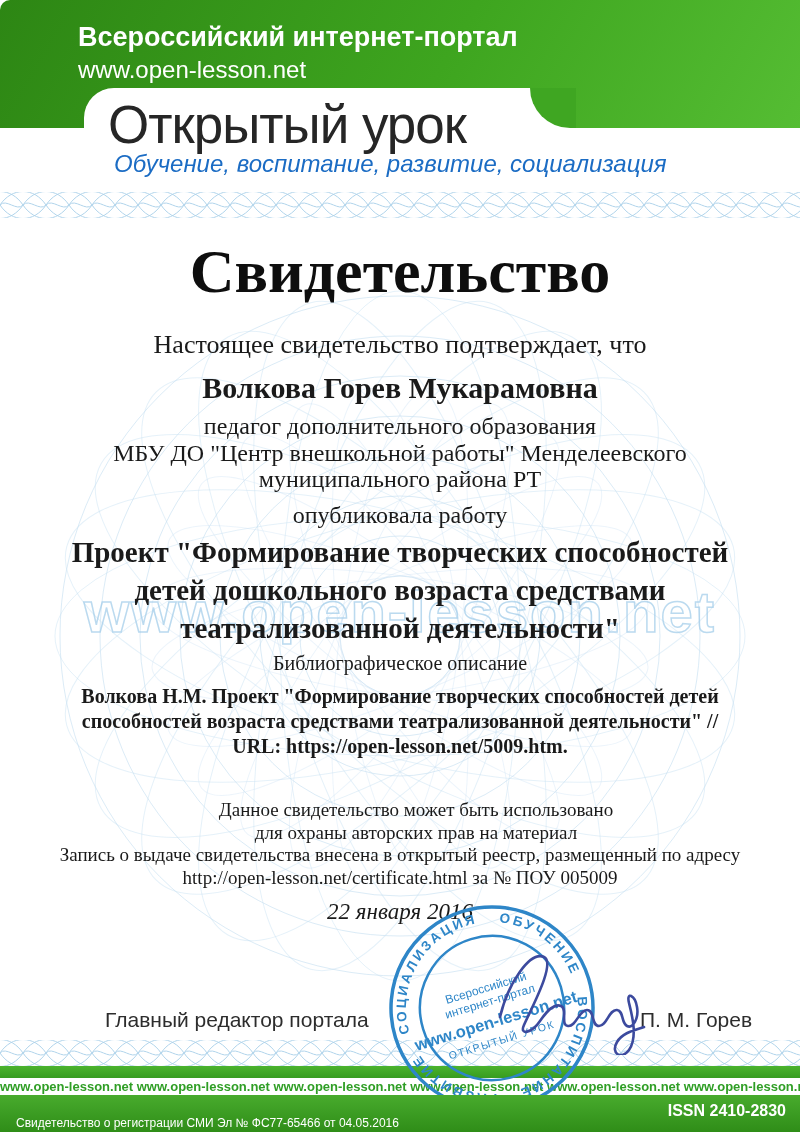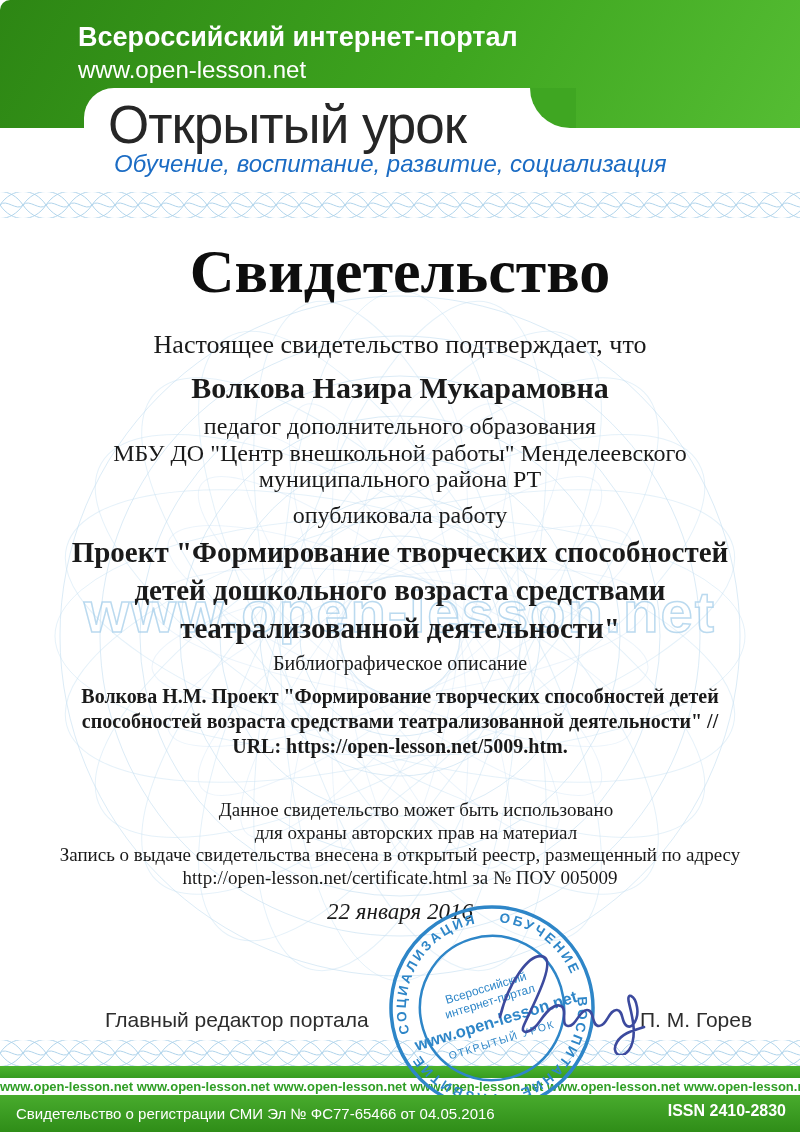--- a/index.html
+++ b/index.html
@@ -62,21 +62,21 @@
 
   
   .bar-thin{position:absolute;left:0;right:0;top:1066px;height:12px;z-index:2;
        background:linear-gradient(180deg,#4cb32e,#379c20);}
   .url-band{position:absolute;left:0;right:0;top:1078px;height:17px;line-height:17px;background:#fff;
        z-index:2;text-align:center;white-space:nowrap;overflow:hidden;
        font-family:"Liberation Sans",sans-serif;font-weight:700;font-size:13px;color:#2f9e25;}
   .footer{position:absolute;left:0;right:0;top:1095px;height:37px;z-index:7;
        background:linear-gradient(180deg,#48ab2d 0%,#2f8d18 100%);
        font-family:"Liberation Sans",sans-serif;color:#fff;}
-  .footer-reg{position:absolute;left:16px;top:10px;font-size:15px;}
+  .footer-reg{position:absolute;left:16px;top:21px;font-size:12px;}
   .footer-issn{position:absolute;right:14px;top:7px;font-size:16px;font-weight:700;}
 </style>
 </head>
 <body>
 
 <div class="page">
 
   <div class="hdr">
     <div class="hdr-title">Всероссийский интернет-портал</div>
     <div class="hdr-url">www.open-lesson.net</div>
@@ -131,21 +131,21 @@
       <ellipse cx="364" cy="364" rx="250" ry="60" fill="none" stroke="#cfe4f4" stroke-width="1" opacity="0.4" transform="rotate(112.5 364 364)"></ellipse>
       <ellipse cx="364" cy="364" rx="250" ry="60" fill="none" stroke="#cfe4f4" stroke-width="1" opacity="0.4" transform="rotate(127.5 364 364)"></ellipse>
       <ellipse cx="364" cy="364" rx="250" ry="60" fill="none" stroke="#cfe4f4" stroke-width="1" opacity="0.4" transform="rotate(142.5 364 364)"></ellipse>
       <ellipse cx="364" cy="364" rx="250" ry="60" fill="none" stroke="#cfe4f4" stroke-width="1" opacity="0.4" transform="rotate(157.5 364 364)"></ellipse>
       <ellipse cx="364" cy="364" rx="250" ry="60" fill="none" stroke="#cfe4f4" stroke-width="1" opacity="0.4" transform="rotate(172.5 364 364)"></ellipse>
     </svg>
   <div class="watermark">www.open-lesson.net</div>
 
   <div class="ln cert-title">Свидетельство</div>
   <div class="ln l-confirm">Настоящее свидетельство подтверждает, что</div>
-  <div class="ln l-name">Волкова Назира Мукарамовна</div>
+  <div class="ln l-name">Волкова Горев Мукарамовна</div>
   <div class="ln l-role">педагог дополнительного образования</div>
   <div class="ln l-org1">МБУ ДО "Центр внешкольной работы" Менделеевского</div>
   <div class="ln l-org2">муниципального района РТ</div>
   <div class="ln l-action">опубликовала работу</div>
   <div class="ln l-work">
     <div>Проект "Формирование творческих способностей</div>
     <div>детей дошкольного возраста средствами</div>
     <div>театрализованной деятельности"</div>
   </div>
   <div class="ln l-biblabel">Библиографическое описание</div>

